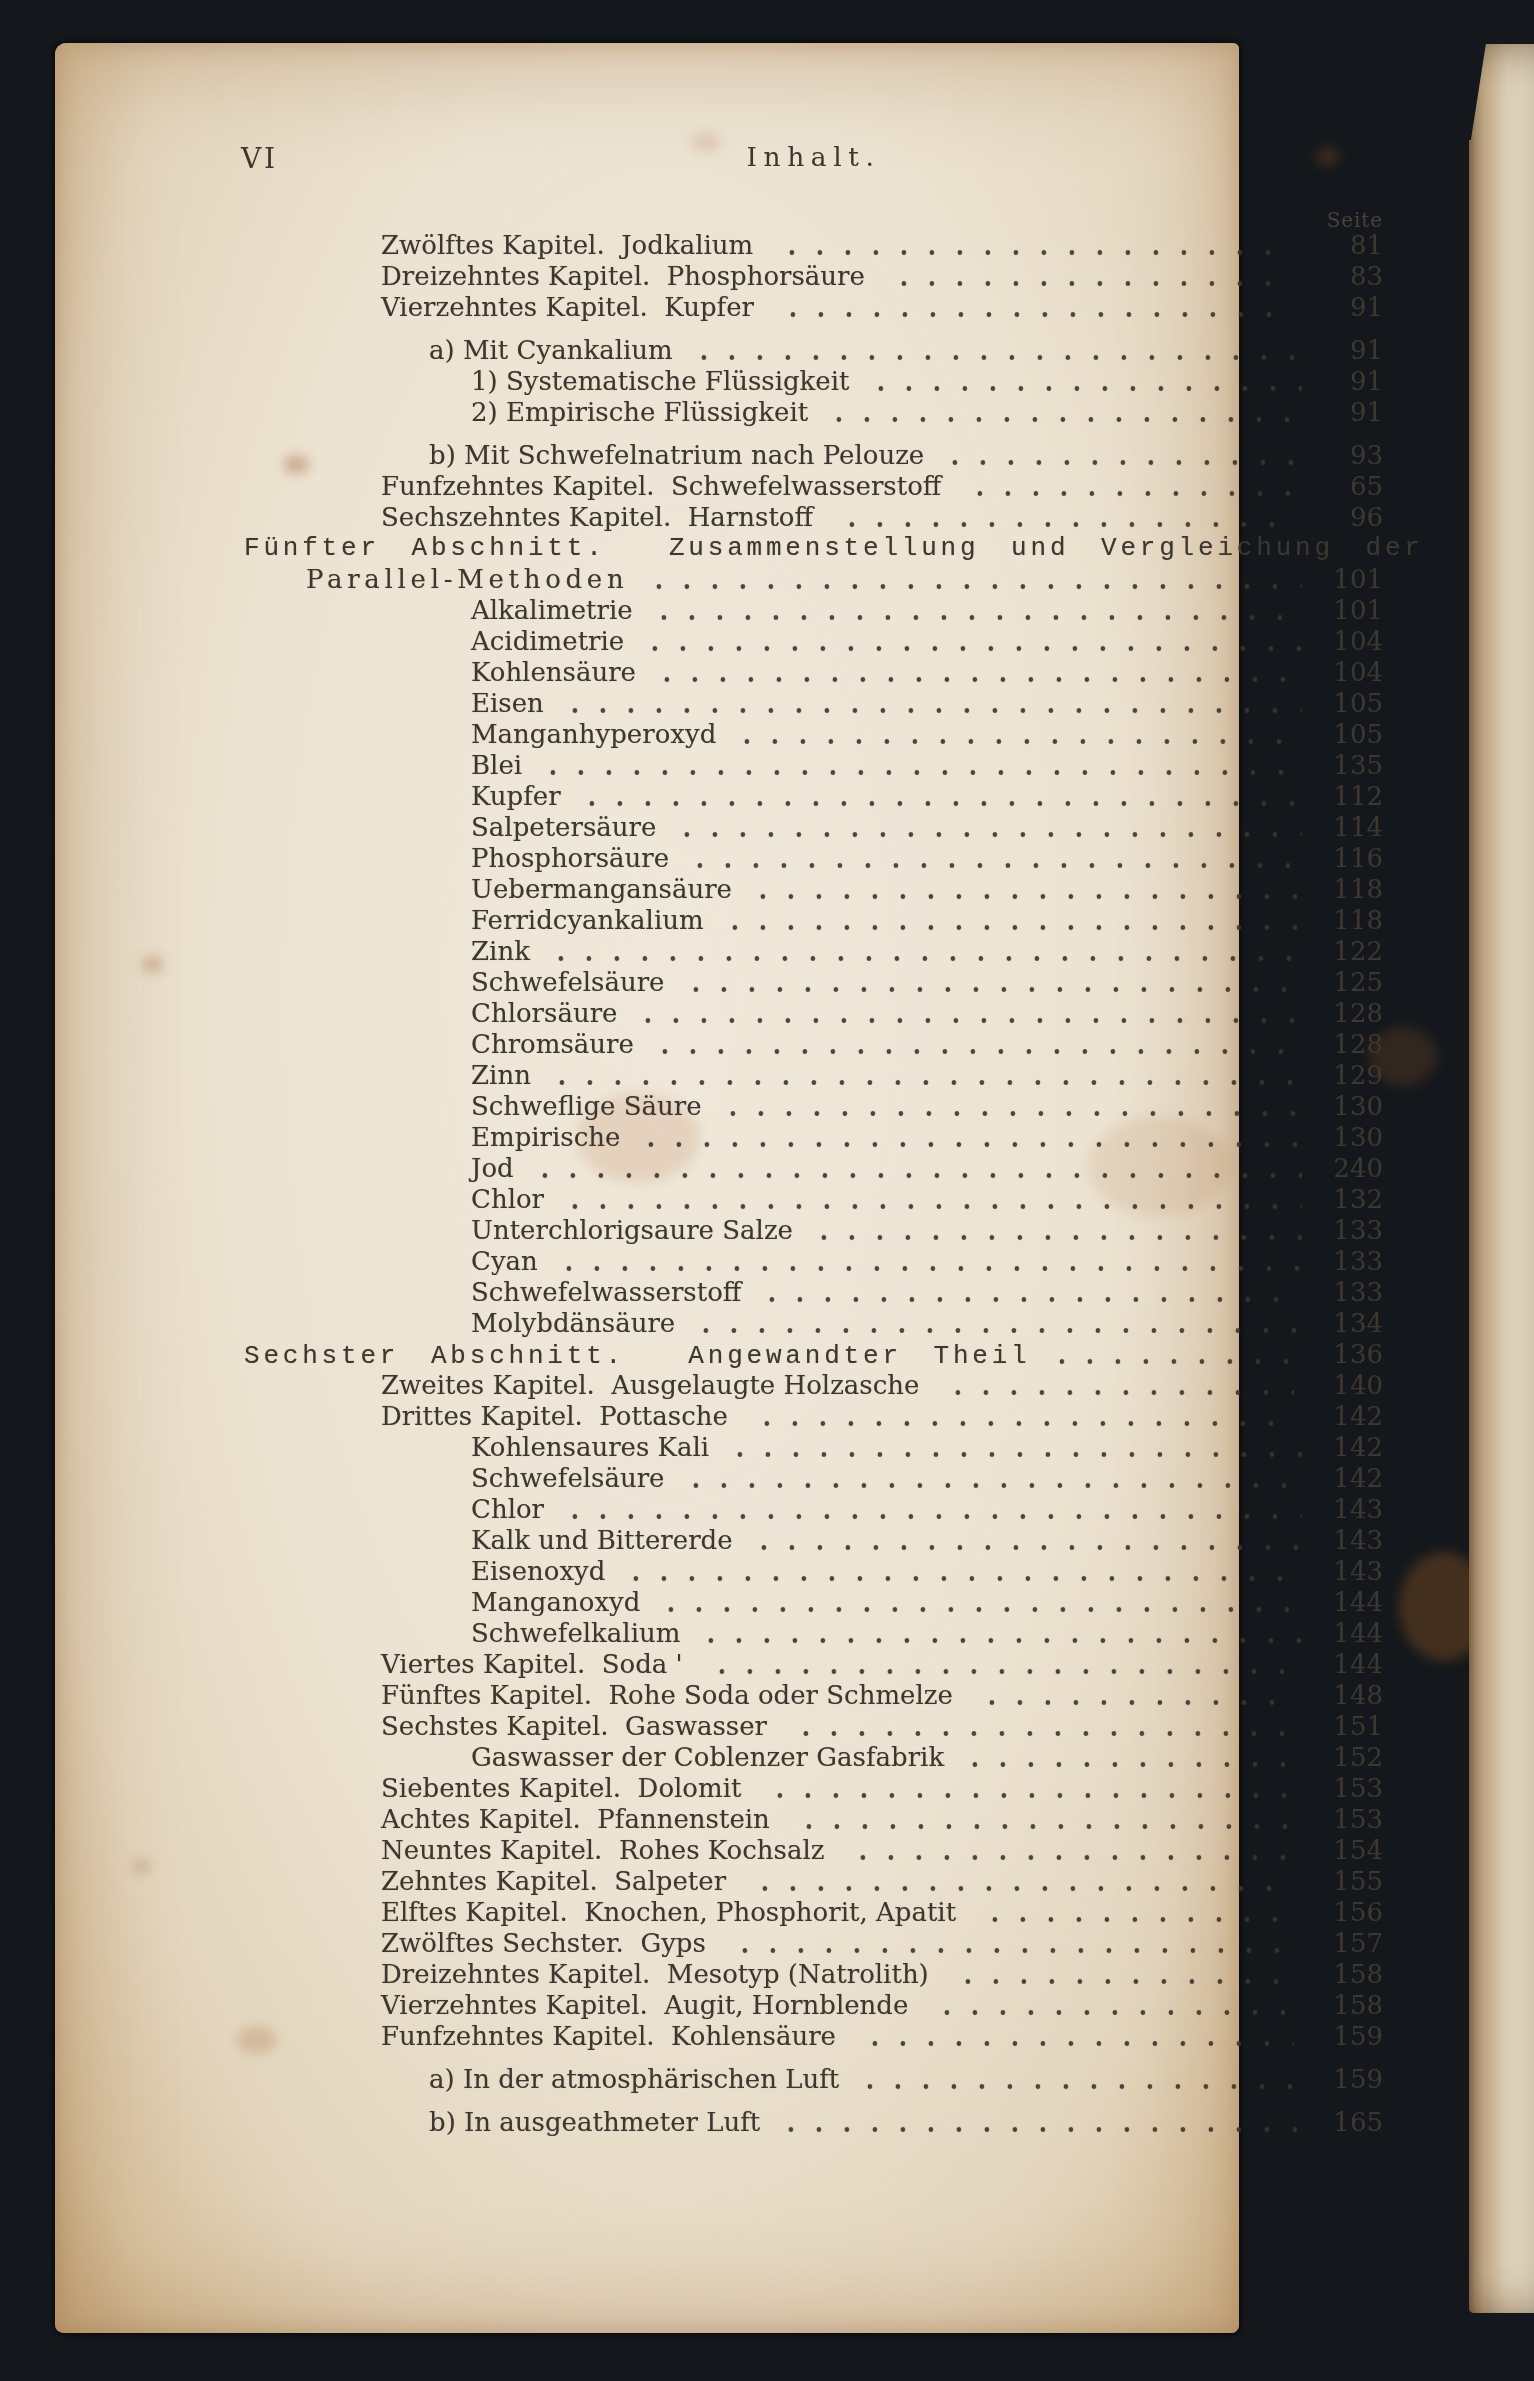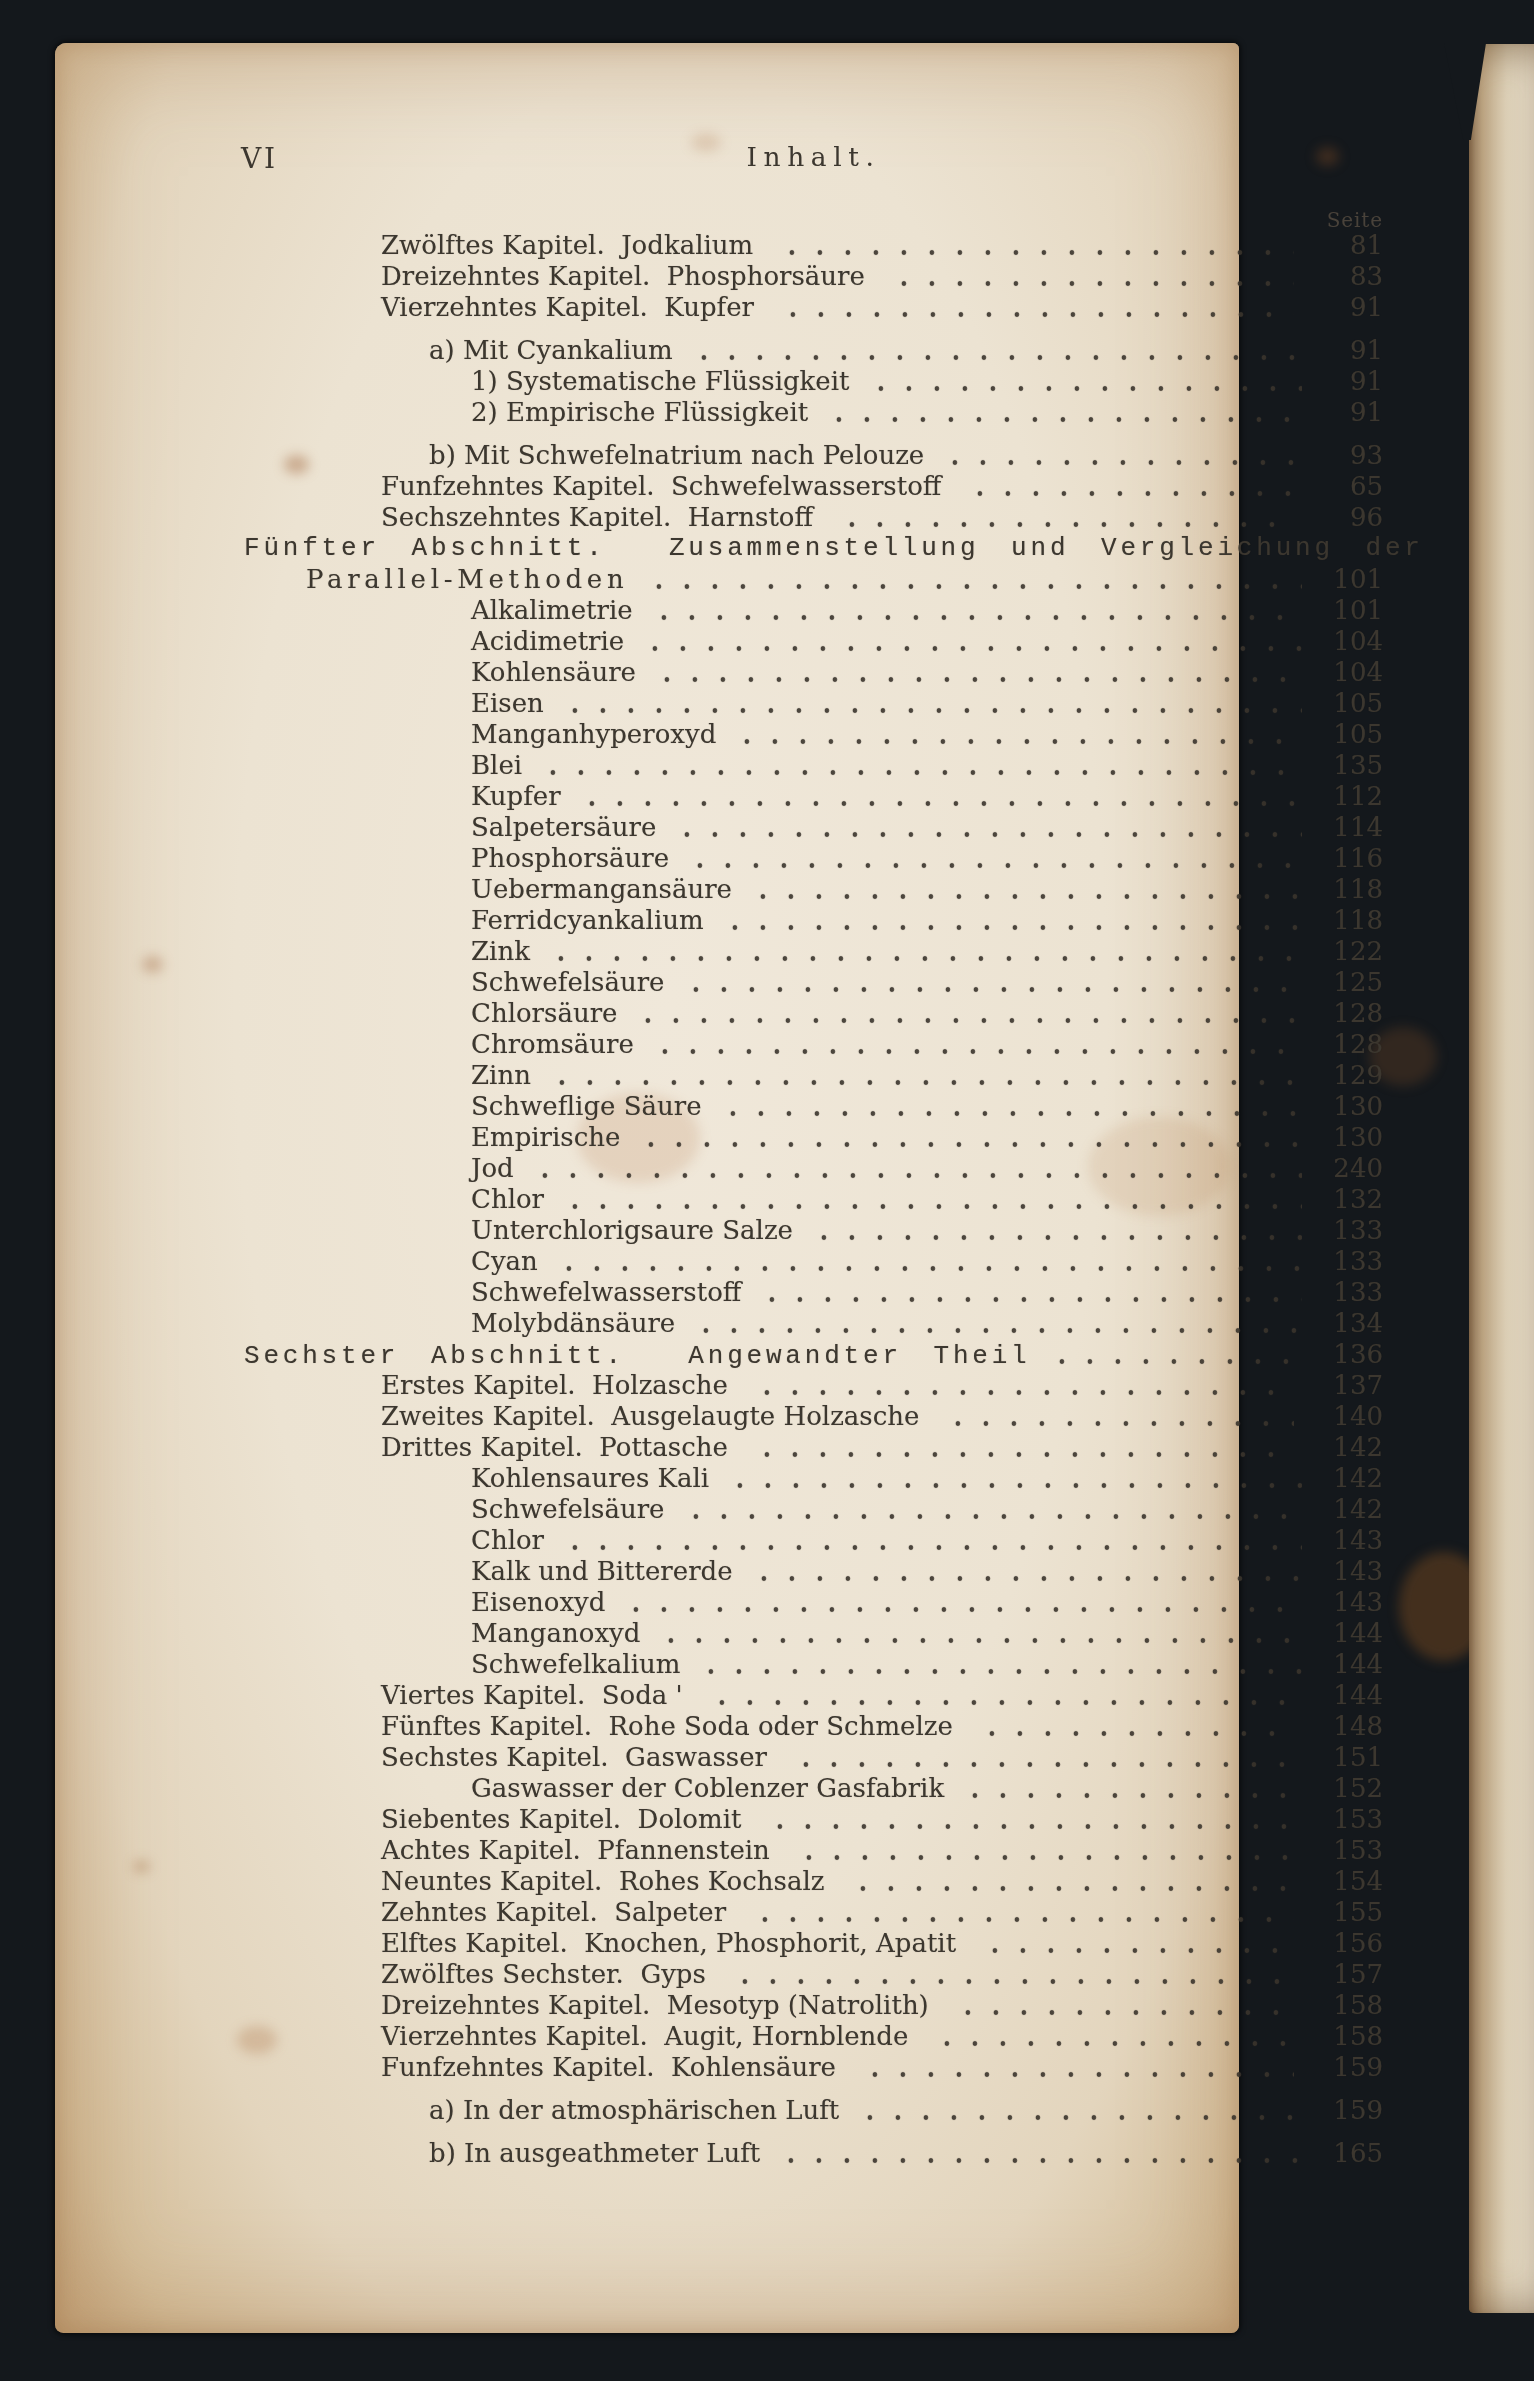--- a/index.html
+++ b/index.html
@@ -277,25 +277,20 @@
     <span class="lbl">Molybdänsäure</span>
     <span class="leader"></span>
     <span class="pg">134</span>
   </div>
         <div class="row lvl-s">
     <span class="lbl">Sechster Abschnitt.  Angewandter Theil</span>
     <span class="leader"></span>
     <span class="pg">136</span>
   </div>
         <div class="row lvl-c">
-    <span class="lbl">Erstes Kapitel.  Holzasche</span>
-    <span class="leader"></span>
-    <span class="pg">137</span>
-  </div>
-        <div class="row lvl-c">
     <span class="lbl">Zweites Kapitel.  Ausgelaugte Holzasche</span>
     <span class="leader"></span>
     <span class="pg">140</span>
   </div>
         <div class="row lvl-c">
     <span class="lbl">Drittes Kapitel.  Pottasche</span>
     <span class="leader"></span>
     <span class="pg">142</span>
   </div>
         <div class="row lvl-i">

